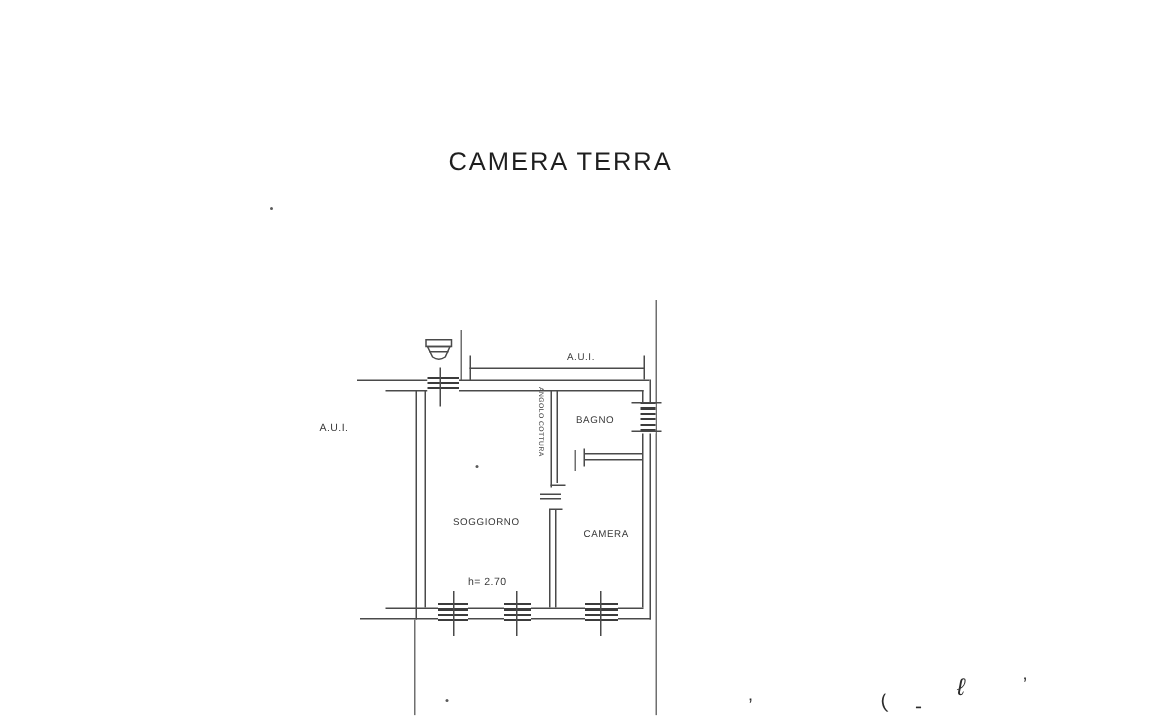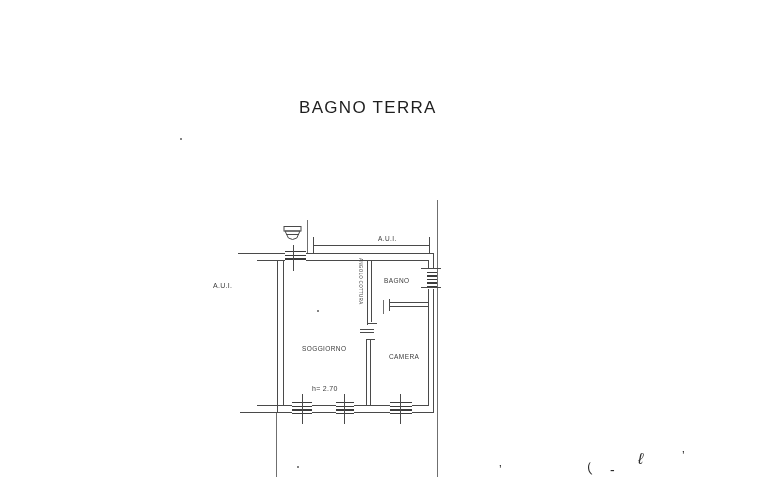--- a/index.html
+++ b/index.html
@@ -16,21 +16,21 @@
   .vtext{position:absolute;left:363px;top:258px;font-size:9px;letter-spacing:.6px;color:#454545;
          white-space:nowrap;transform:rotate(90deg) scale(0.5);transform-origin:0 0;}
   .speck{position:absolute;background:#5a5a5a;border-radius:50%;}
   .mark{position:absolute;color:#2c2c2c;line-height:1;}
 </style>
 </head>
 <body>
 
 <div id="page">
 
-  <div class="title">BAGNO TERRA</div>
+  <div class="title">CAMERA TERRA</div>
 
   <div class="lt" style="left:437px;top:200px;width:1px;height:277px;"></div>
   <div class="lt" style="left:307px;top:220px;width:1px;height:34px;"></div>
   <div class="ln" style="left:313px;top:245px;width:117px;height:1px;"></div>
   <div class="ln" style="left:313px;top:237px;width:1px;height:17px;"></div>
   <div class="ln" style="left:429px;top:237px;width:1px;height:16px;"></div>
 
   <div class="ln" style="left:238px;top:253px;width:47px;height:1.4px;"></div>
   <div class="ln" style="left:306px;top:253px;width:127px;height:1.4px;"></div>
   <div class="ln" style="left:257px;top:260px;width:28px;height:1.2px;"></div>

